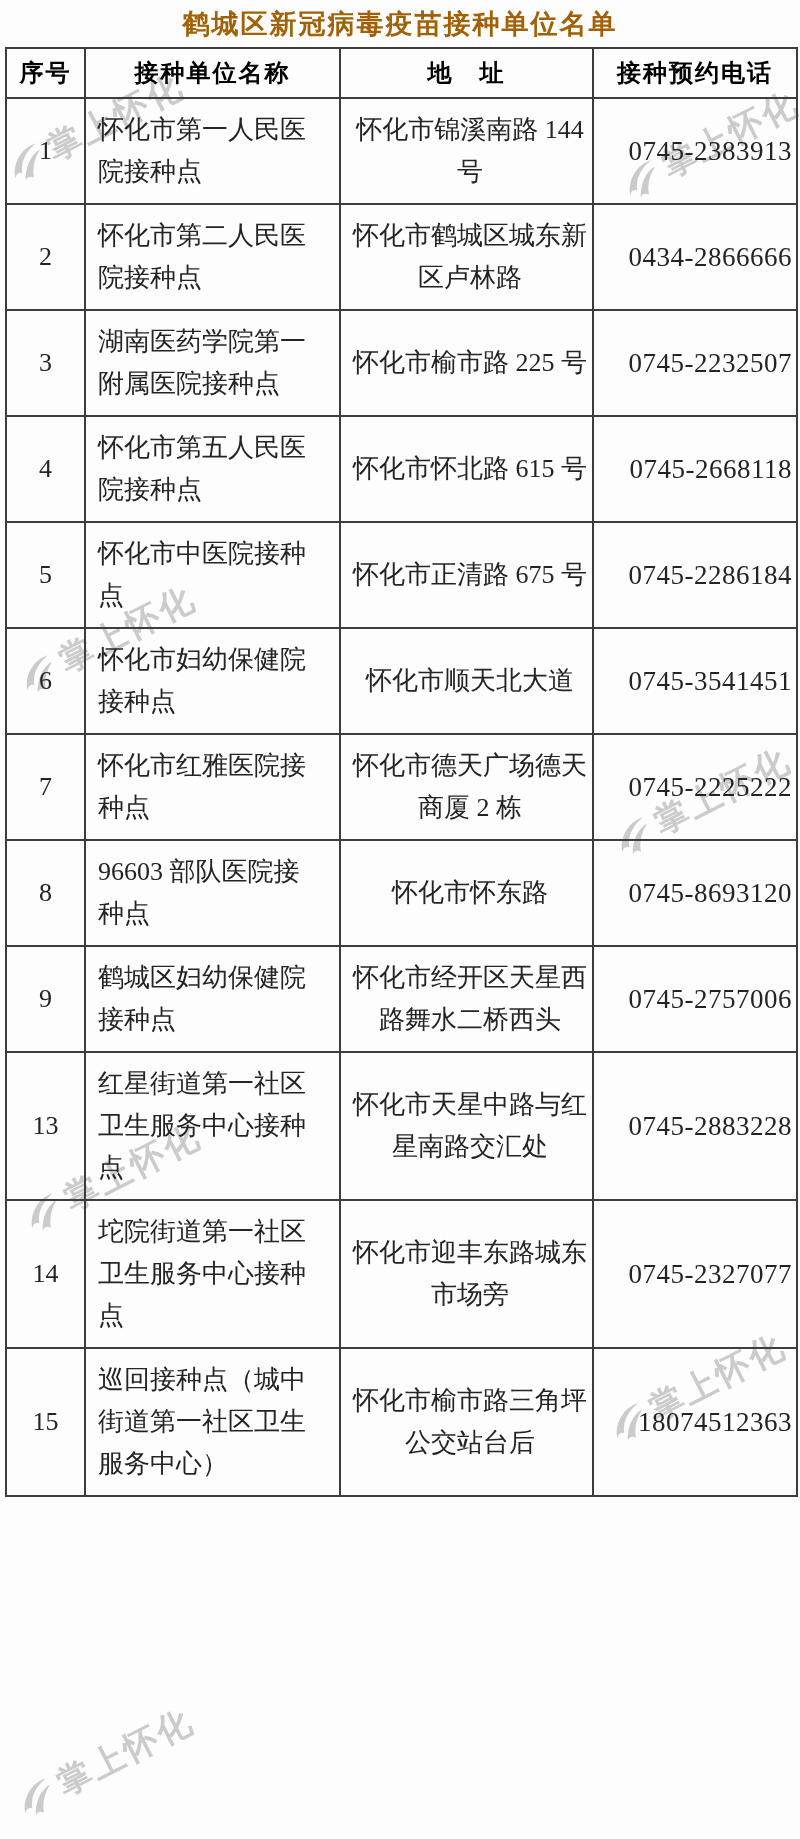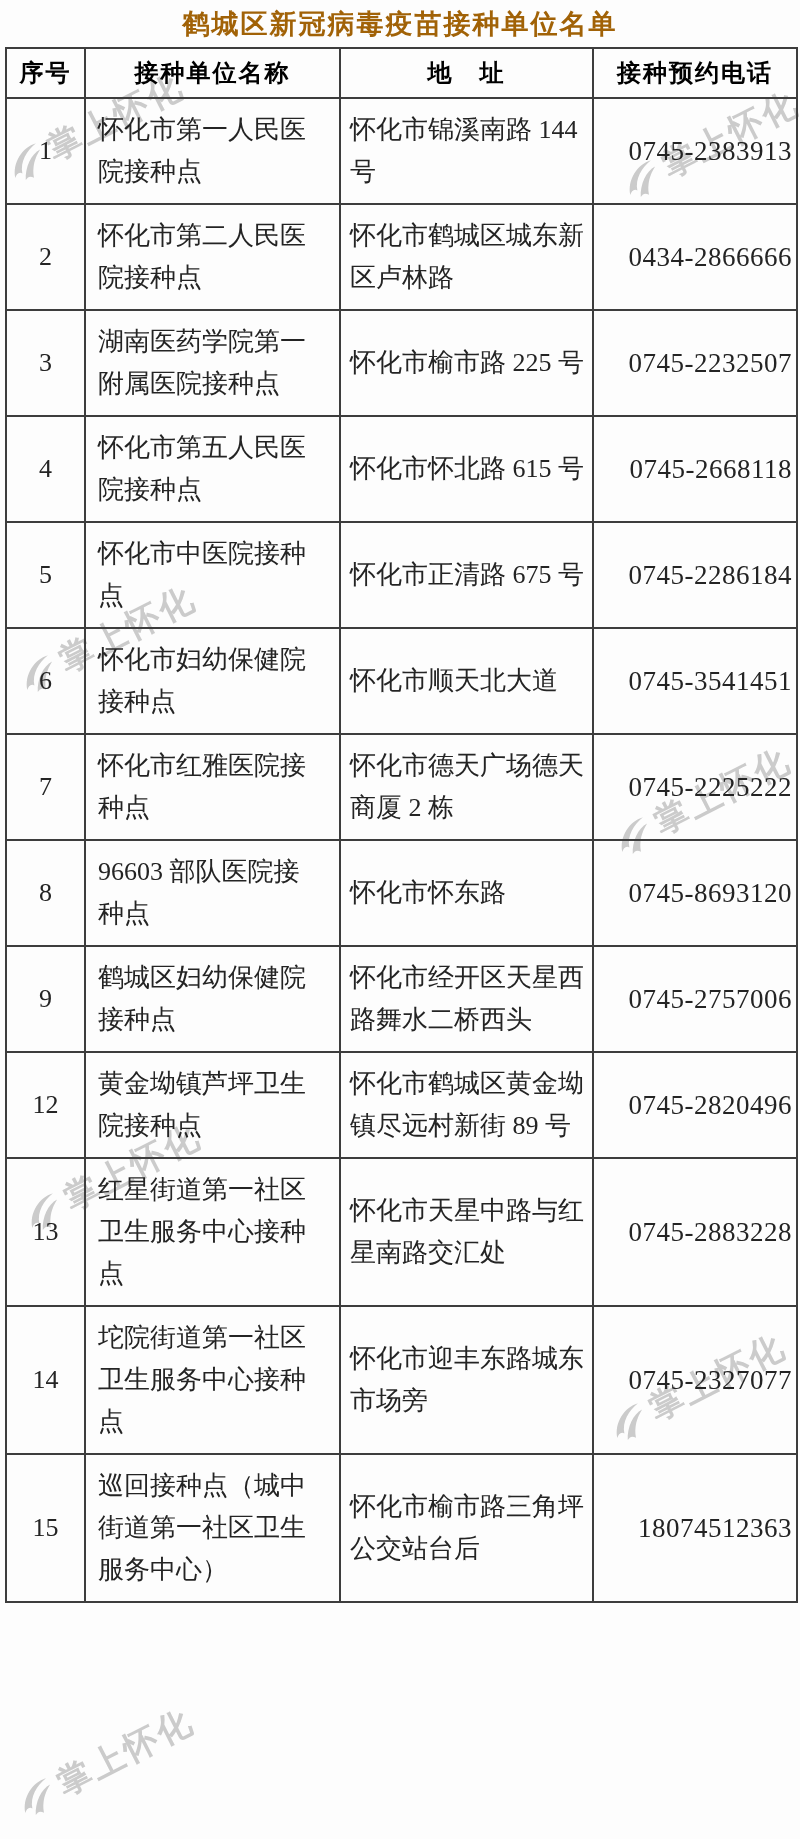--- a/index.html
+++ b/index.html
@@ -80,21 +80,21 @@
     color: #000000;
   }
   .vaccine-table td {
     font-size: 26px;
     line-height: 42px;
     padding: 10px 4px;
     color: #242424;
   }
   td.col-index  { text-align: center; }
   td.col-name   { text-align: left; padding-left: 12px; padding-right: 26px; }
-  td.col-address{ text-align: left; padding-left: 9px;  padding-right: 2px; }
+  td.col-address{ text-align: center; padding-left: 9px;  padding-right: 2px; }
   td.col-phone  { text-align: right; font-size: 27px; letter-spacing: 0.5px; }
 </style>
 </head>
 <body>
 
 <div class="watermark-layer" id="wm-layer">
   <div class="watermark" style="left: 95px; top: 128px;">
     <svg class="wm-icon" viewBox="0 0 48 48" aria-hidden="true">
       <path d="M4 34 C9 16 28 5 45 8 C31 11 18 19 14 33 C11 29 7 31 4 34 Z"></path>
       <path d="M14 42 C20 28 34 17 46 17 C36 23 28 31 24 44 C21 39 17 40 14 42 Z"></path>
@@ -217,26 +217,20 @@
         <td class="col-address">怀化市怀东路</td>
         <td class="col-phone">0745-8693120</td>
       </tr>
       <tr>
         <td class="col-index">9</td>
         <td class="col-name">鹤城区妇幼保健院接种点</td>
         <td class="col-address">怀化市经开区天星西路舞水二桥西头</td>
         <td class="col-phone">0745-2757006</td>
       </tr>
       <tr>
-        <td class="col-index">12</td>
-        <td class="col-name">黄金坳镇芦坪卫生院接种点</td>
-        <td class="col-address">怀化市鹤城区黄金坳镇尽远村新街 89 号</td>
-        <td class="col-phone">0745-2820496</td>
-      </tr>
-      <tr>
         <td class="col-index">13</td>
         <td class="col-name">红星街道第一社区卫生服务中心接种点</td>
         <td class="col-address">怀化市天星中路与红星南路交汇处</td>
         <td class="col-phone">0745-2883228</td>
       </tr>
       <tr>
         <td class="col-index">14</td>
         <td class="col-name">坨院街道第一社区卫生服务中心接种点</td>
         <td class="col-address">怀化市迎丰东路城东市场旁</td>
         <td class="col-phone">0745-2327077</td>

